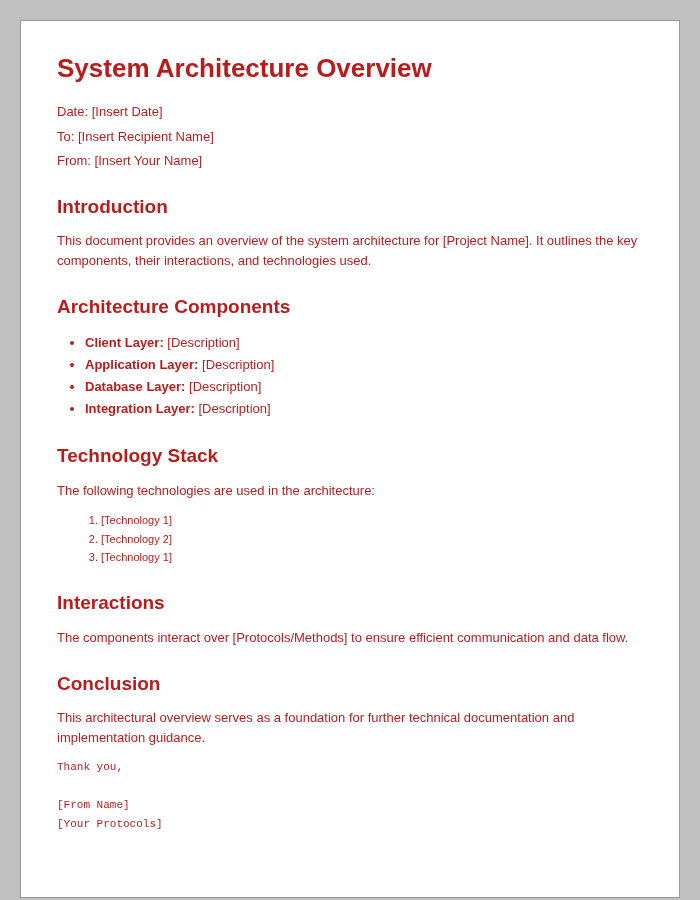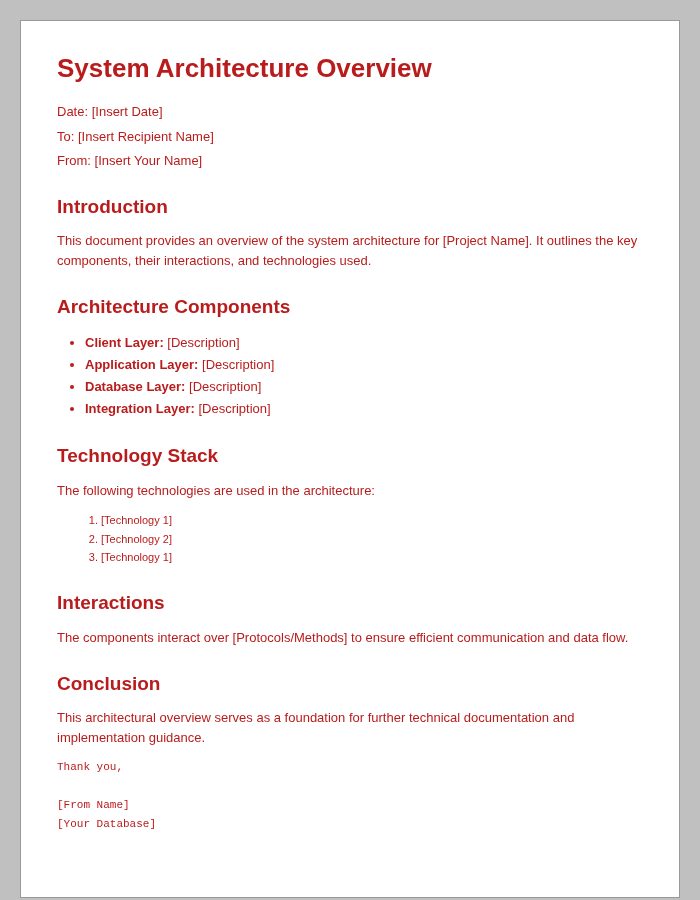--- a/index.html
+++ b/index.html
@@ -132,16 +132,16 @@
   <div class="section-heading">Interactions</div>
   <p class="paragraph">The components interact over [Protocols/Methods] to ensure efficient communication and data flow.</p>
 
   <div class="section-heading">Conclusion</div>
   <p class="paragraph">This architectural overview serves as a foundation for further technical documentation and implementation guidance.</p>
 
   <div class="sign-off">
     <div>Thank you,</div>
     <br>
     <div>[From Name]</div>
-    <div>[Your Database]</div>
+    <div>[Your Protocols]</div>
   </div>
 
 </div>
 
 </body></html>

